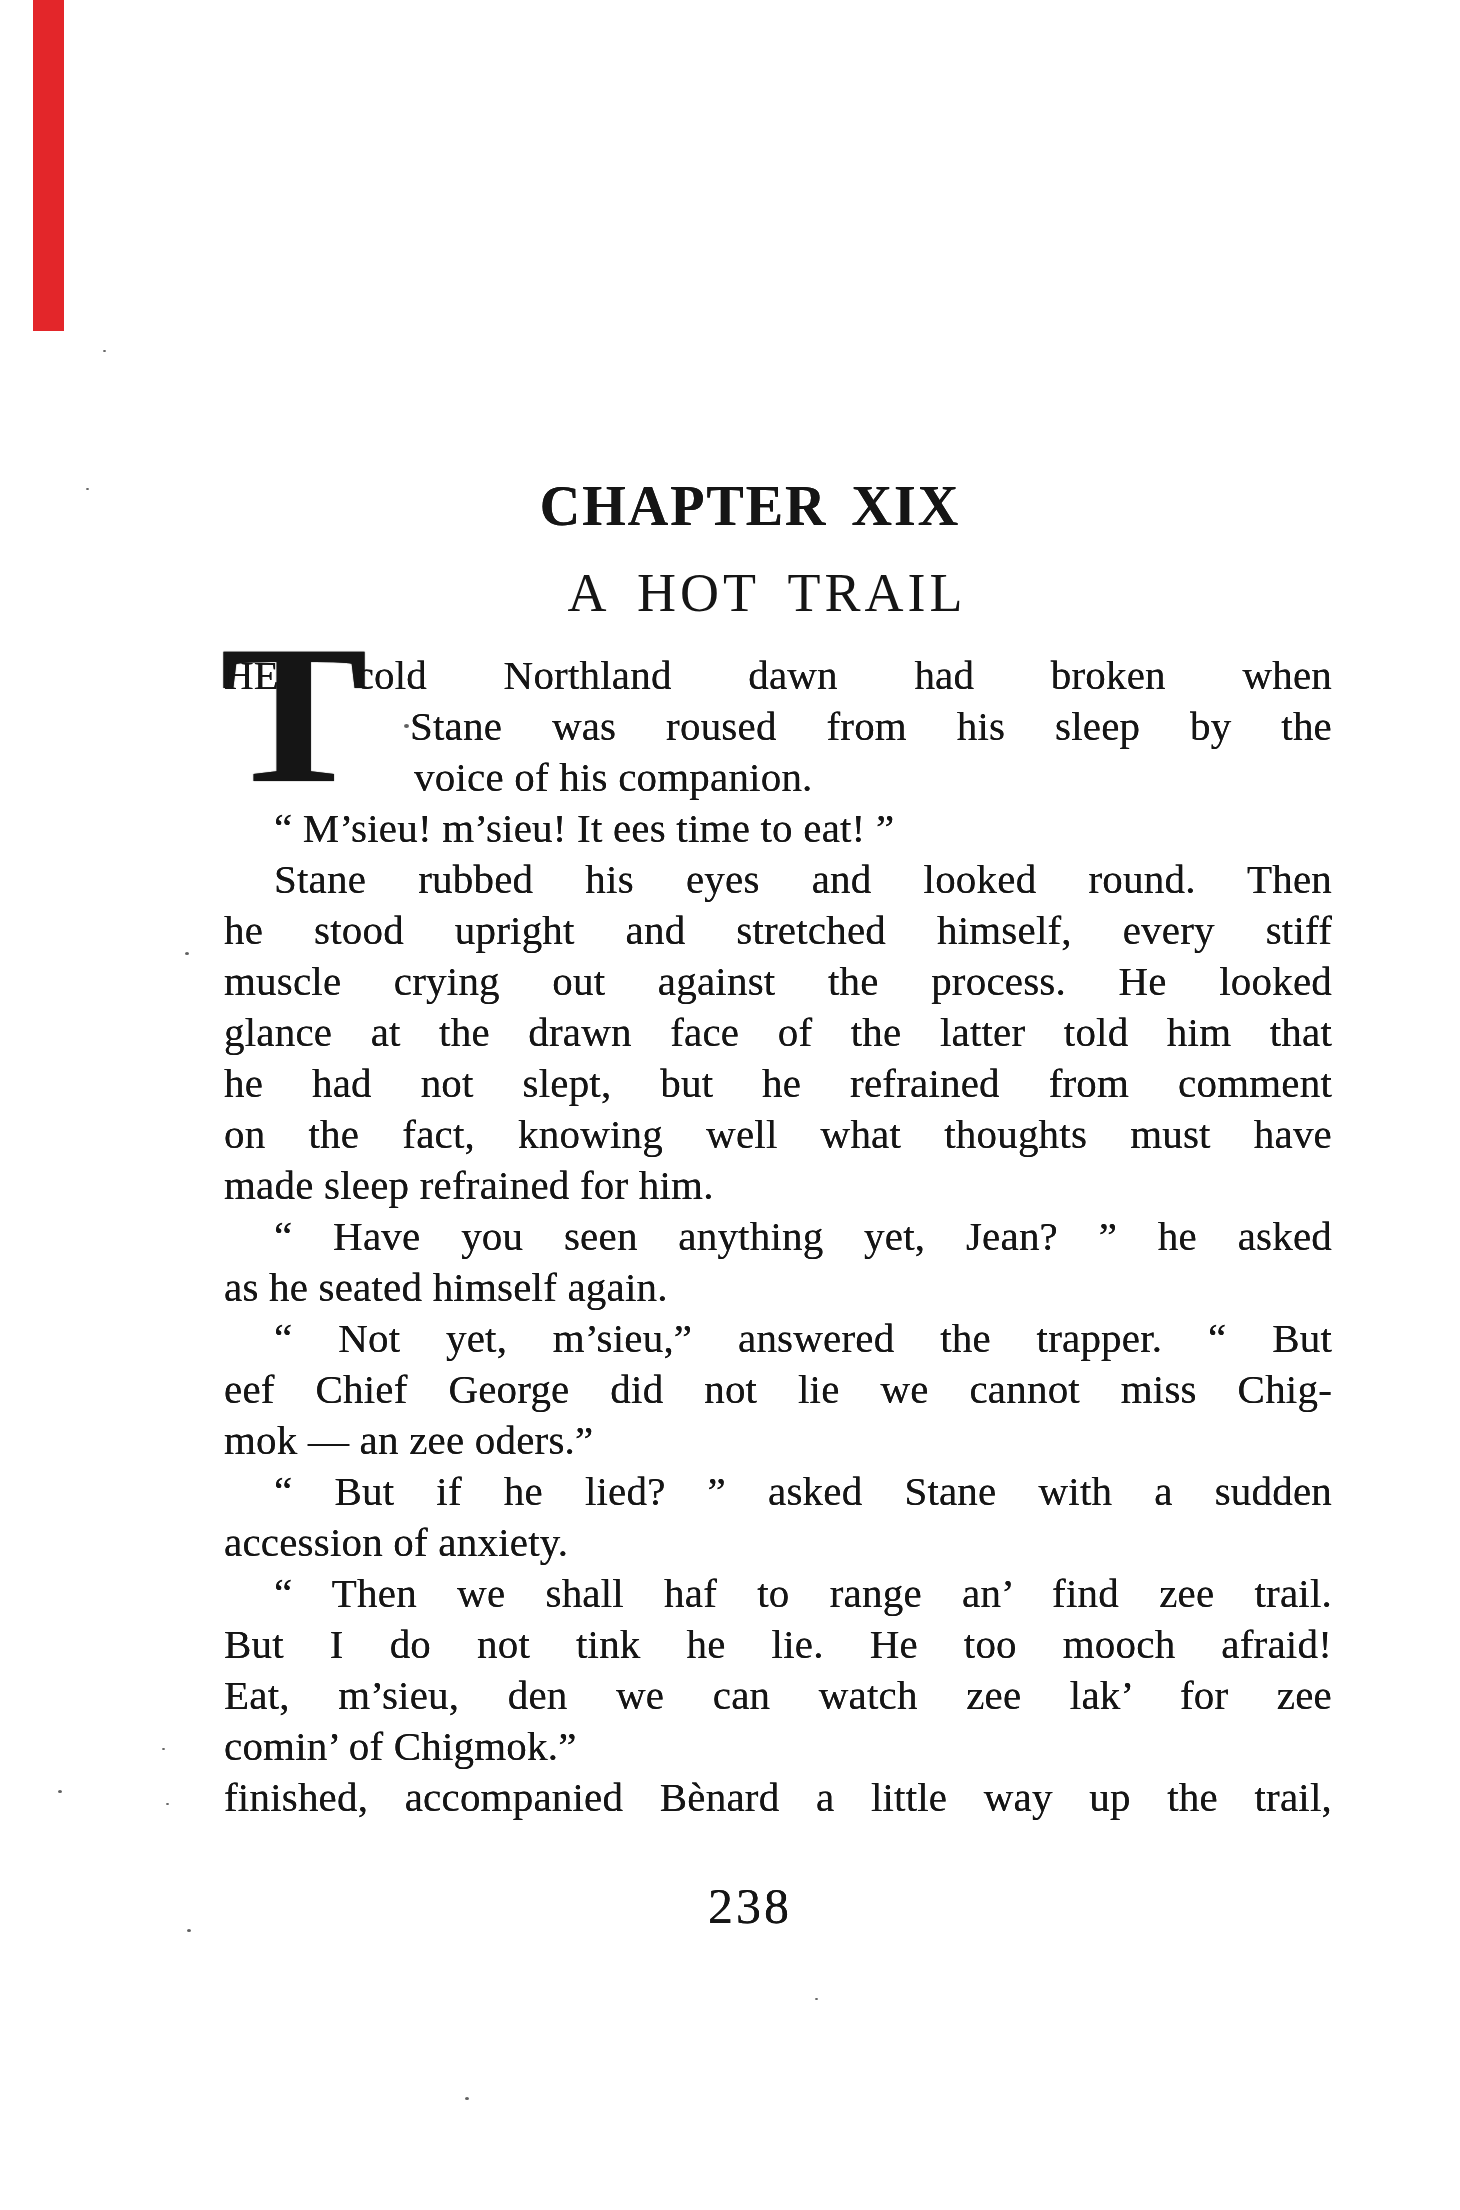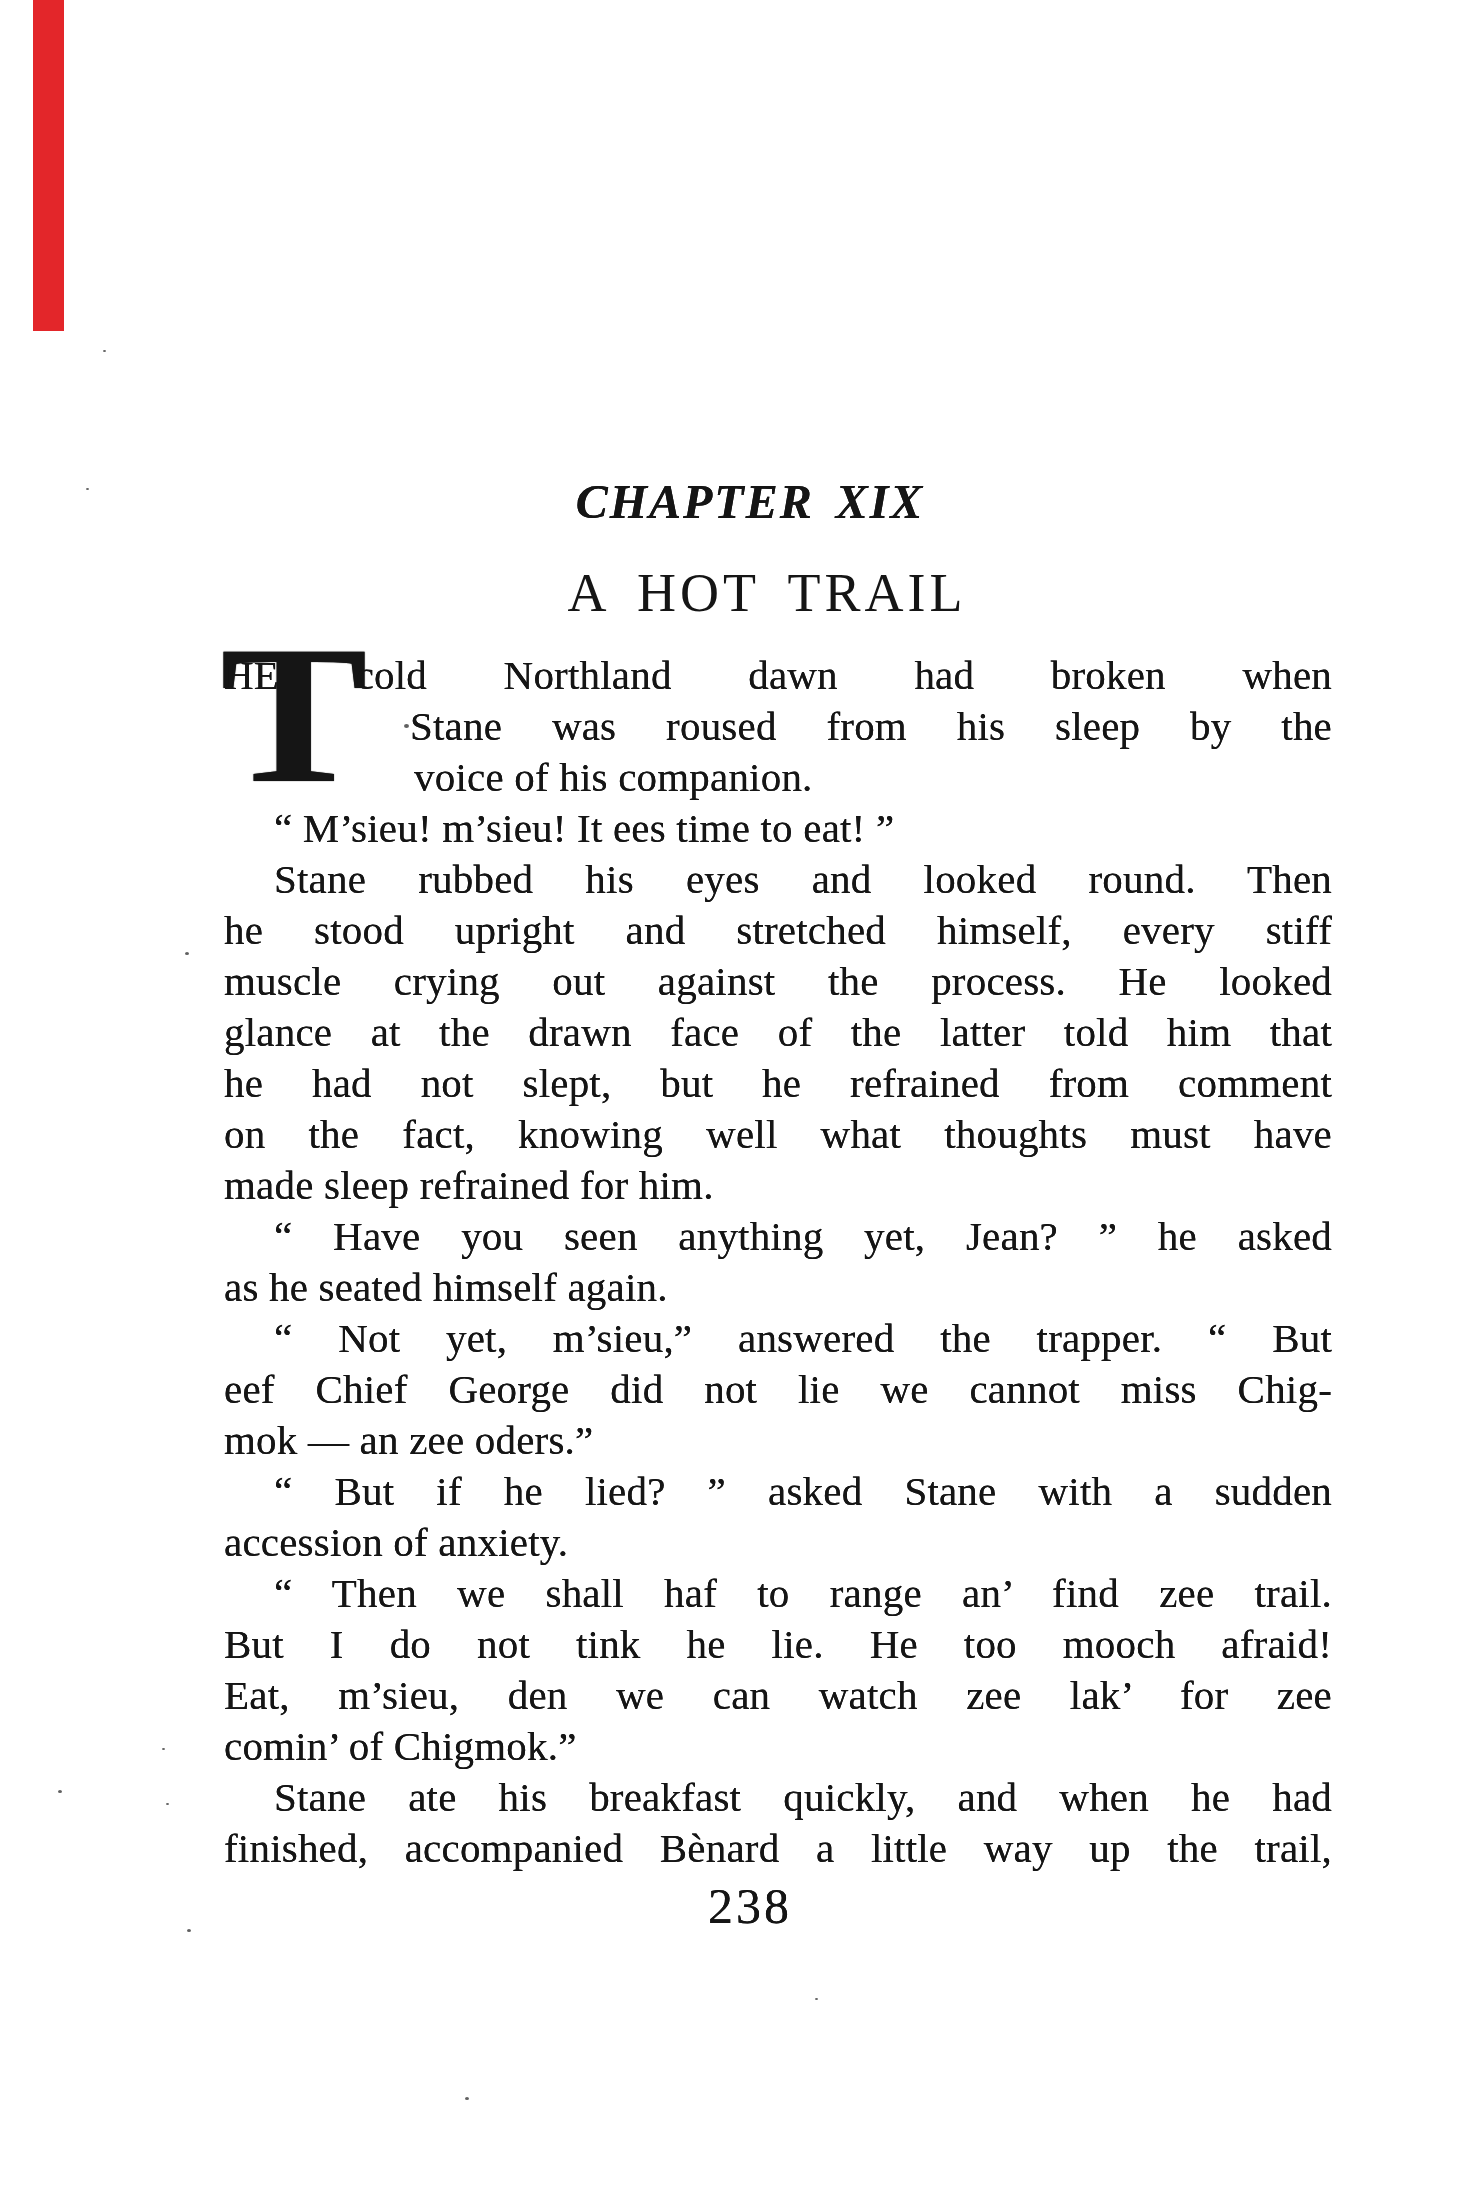--- a/index.html
+++ b/index.html
@@ -24,27 +24,26 @@
     left: 170px;
     top: 0;
     width: 1160px;
     text-align: center;
   }
   .chapter-title {
     position: absolute;
     left: 0;
     top: 478px;
     width: 100%;
-    font-size: 48px;
+    font-size: 56px;
     font-weight: bold;
     letter-spacing: 2px;
     word-spacing: 8px;
     line-height: 1;
     text-shadow: 0 0 0.5px currentColor;
-    font-style: italic;
   }
   .chapter-subtitle {
     position: absolute;
     left: 17px;
     top: 566px;
     width: 100%;
     font-size: 54px;
     font-weight: normal;
     letter-spacing: 4px;
     word-spacing: 12px;
@@ -131,21 +130,20 @@
       <div class="line rag">as he seated himself again.</div>
       <div class="line just ind">“ Not yet, m’sieu,” answered the trapper.  “ But</div>
       <div class="line just">eef Chief George did not lie we cannot miss Chig-</div>
       <div class="line rag">mok — an zee oders.”</div>
       <div class="line just ind">“ But if he lied? ” asked Stane with a sudden</div>
       <div class="line rag">accession of anxiety.</div>
       <div class="line just ind">“ Then we shall haf to range an’ find zee trail.</div>
       <div class="line just">But I do not tink he lie.  He too mooch afraid!</div>
       <div class="line just">Eat, m’sieu, den we can watch zee lak’ for zee</div>
       <div class="line rag">comin’ of Chigmok.”</div>
-      <div class="line just ind">Stane ate his breakfast quickly, and when he had</div>
       <div class="line just">finished, accompanied Bènard a little way up the trail,</div>
     </div>
 
   <div class="page-number">238</div>
 
 <div class="speck" style="left: 103px; top: 350px; width: 3px; height: 2px;"></div>
     <div class="speck" style="left: 86px; top: 488px; width: 3px; height: 2px;"></div>
     <div class="speck" style="left: 404px; top: 724px; width: 5px; height: 4px;"></div>
     <div class="speck" style="left: 185px; top: 952px; width: 4px; height: 3px;"></div>
     <div class="speck" style="left: 162px; top: 1748px; width: 3px; height: 2px;"></div>

